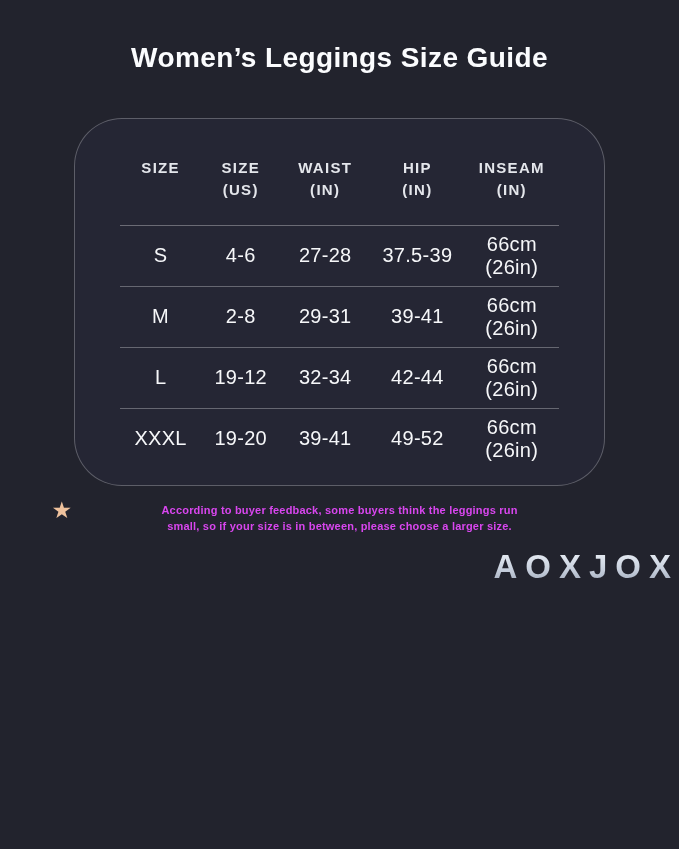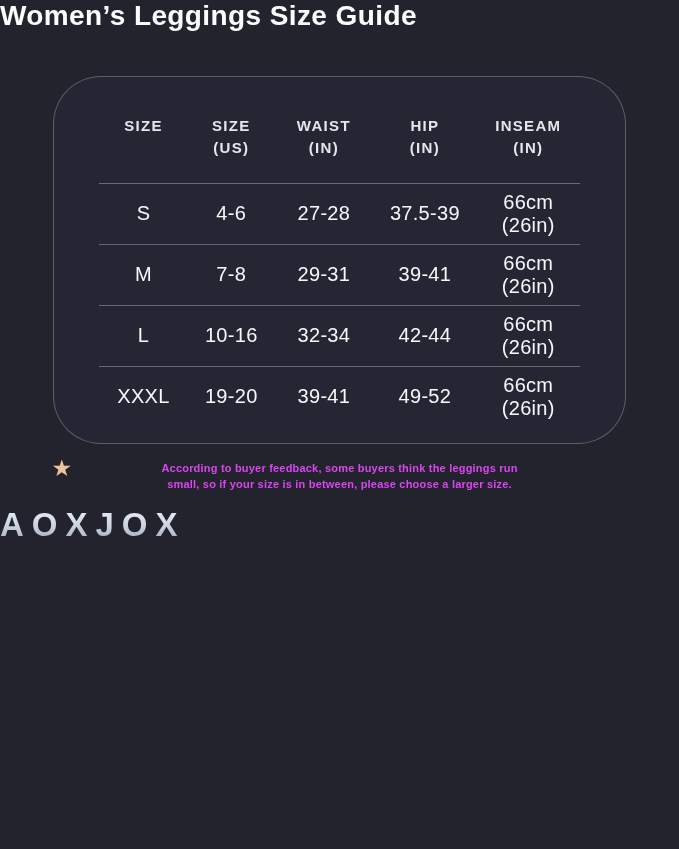--- a/index.html
+++ b/index.html
@@ -8,28 +8,30 @@
   }
   body {
     width: 679px;
     height: 849px;
     background: #22232d;
     font-family: "Liberation Sans", sans-serif;
     overflow: hidden;
   }
   .page-title {
     margin: 0;
+    padding-top: 42px;
+    text-align: center;
     color: #fbfcfe;
     font-size: 28px;
     font-weight: bold;
     letter-spacing: 0.4px;
   }
   .card {
     box-sizing: border-box;
-    width: 573px;
+    width: 531px;
     margin: 44px auto 0 auto;
     border: 1px solid rgba(255,255,255,0.26);
     border-radius: 48px;
     padding: 34px 45px 16px 45px;
     background: #252634;
   }
   table.size-table {
     width: 100%;
     border-collapse: collapse;
     table-layout: fixed;
@@ -85,21 +87,21 @@
     margin: 0;
     color: #d946ef;
     font-size: 11px;
     font-weight: bold;
     line-height: 1.5;
     letter-spacing: 0.2px;
     white-space: pre-line;
   }
   .brand-logo {
     margin-top: 13px;
-    text-align: left;
+    text-align: right;
     font-size: 33px;
     font-weight: bold;
     letter-spacing: 8px;
     color: #ccd4e1;
   }
   @supports ((-webkit-background-clip: text) or (background-clip: text)) {
     .brand-logo {
       background: linear-gradient(180deg, #eff3f9 0%, #c9d1de 55%, #9aa4b6 100%);
       -webkit-background-clip: text;
       background-clip: text;
@@ -132,29 +134,29 @@
         <tr>
           <td>S</td>
           <td>4-6</td>
           <td>27-28</td>
           <td>37.5-39</td>
           <td>66cm
 (26in)</td>
         </tr>
         <tr>
           <td>M</td>
-          <td>7-8</td>
+          <td>2-8</td>
           <td>29-31</td>
           <td>39-41</td>
           <td>66cm
 (26in)</td>
         </tr>
         <tr>
           <td>L</td>
-          <td>10-16</td>
+          <td>19-12</td>
           <td>32-34</td>
           <td>42-44</td>
           <td>66cm
 (26in)</td>
         </tr>
         <tr>
           <td>XXXL</td>
           <td>19-20</td>
           <td>39-41</td>
           <td>49-52</td>

